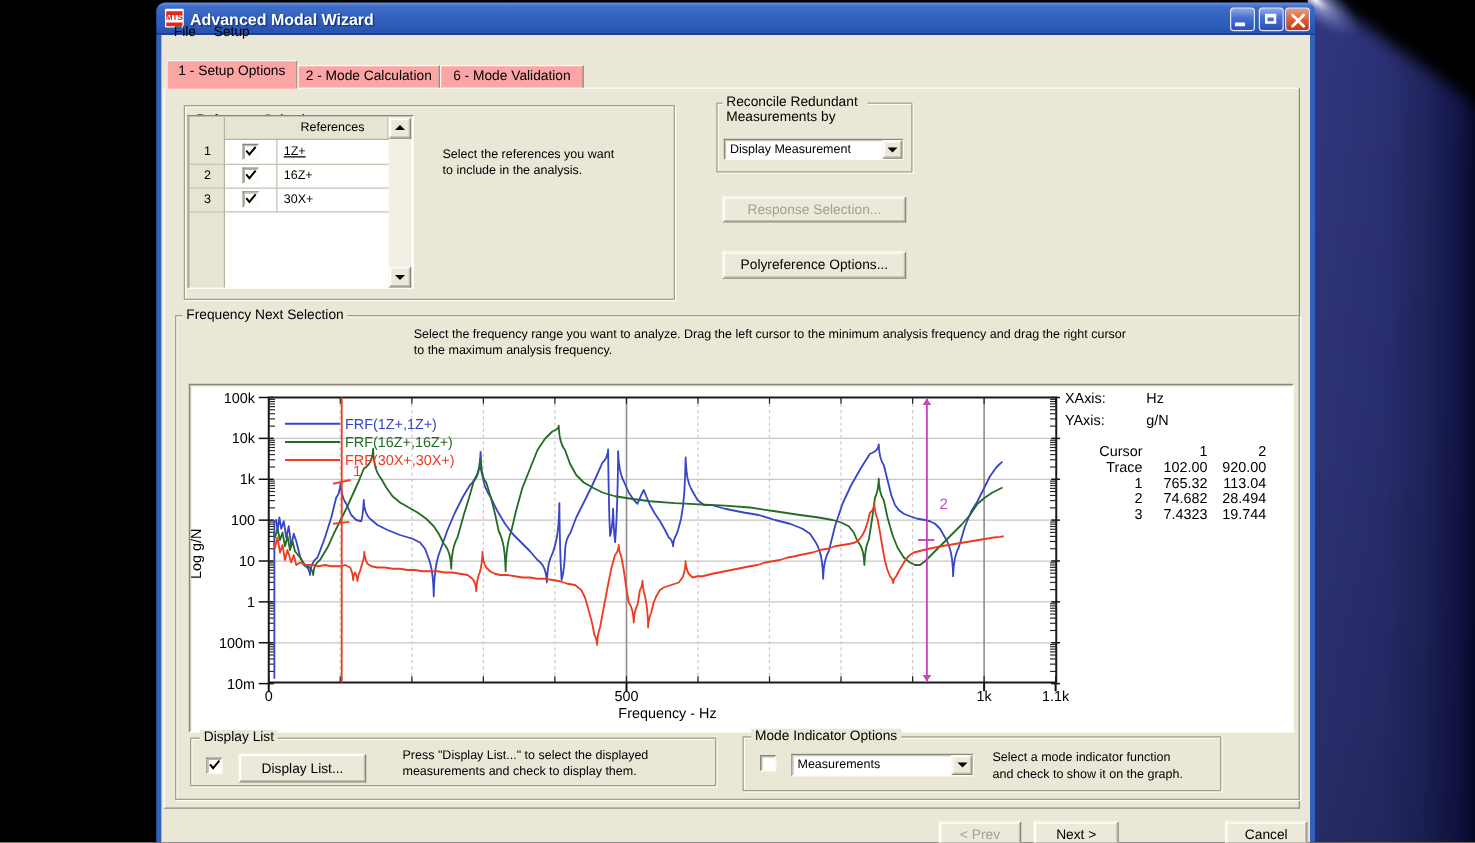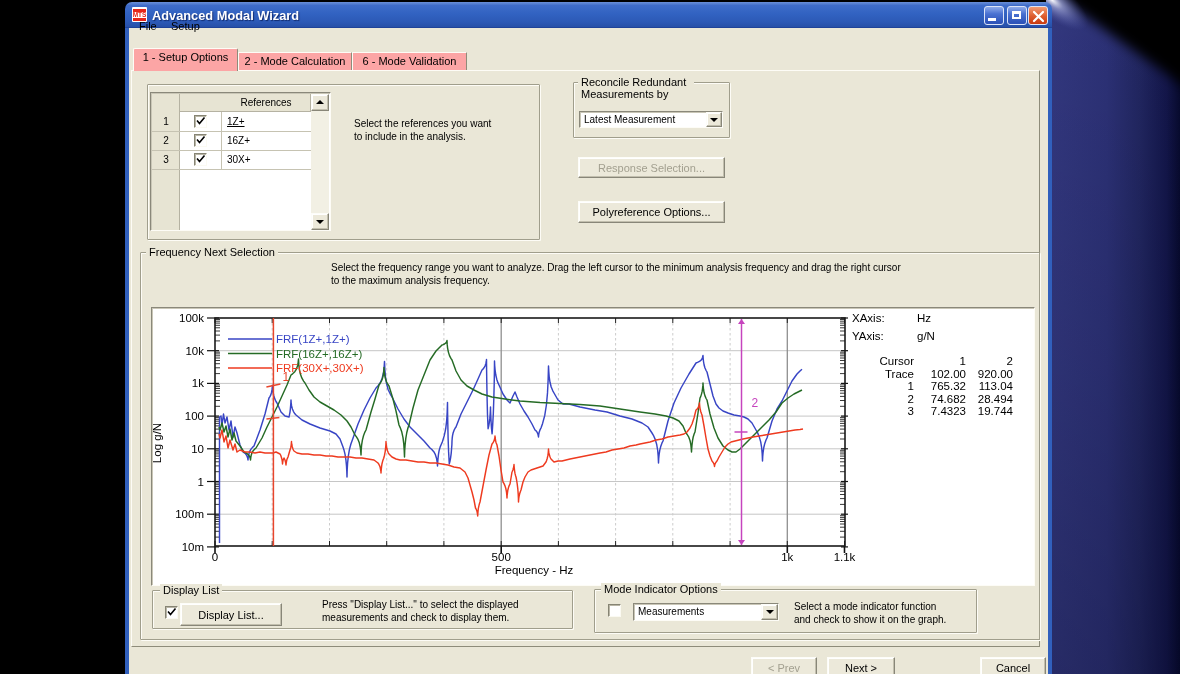--- a/index.html
+++ b/index.html
@@ -152,40 +152,40 @@
 <div class="abs combobtn" style="left:311px;top:94px;width:18px;height:17px;"></div>
 <div class="abs arrowu" style="left:316px;top:100px;"></div>
 <div class="abs combobtn" style="left:311px;top:213px;width:18px;height:17px;"></div>
 <div class="abs arrowd" style="left:316px;top:220px;"></div>
 
 <div class="abs txt" style="left:354px;top:102px;margin-top:16px;">Select the references you want<br>to include in the analysis.</div>
 
 <div class="abs grp" style="left:573px;top:82px;width:157px;height:56px;"></div>
 <div class="abs glabel" style="left:578px;top:76px;width:110px;">Reconcile Redundant<br>Measurements by</div>
 <div class="abs sunk" style="left:579px;top:111px;width:144px;height:17px;"></div>
-<div class="abs txt" style="left:584px;top:114px;">Latest Measurement</div>
+<div class="abs txt" style="left:584px;top:114px;">Display Measurement</div>
 <div class="abs combobtn" style="left:706px;top:112px;width:16px;height:15px;"></div>
 <div class="abs arrowd" style="left:710px;top:118px;"></div>
 
 <div class="abs btn" style="left:578px;top:157px;width:147px;height:21px;line-height:20px;color:#a3a090;">Response Selection...</div>
 <div class="abs btn" style="left:578px;top:201px;width:147px;height:22px;line-height:21px;">Polyreference Options...</div>
 
 <div class="abs grp" style="left:140px;top:252px;width:900px;height:388px;"></div>
 <div class="abs glabel" style="left:146px;top:246px;">Frequency Next Selection</div>
 <div class="abs txt" style="left:315px;top:262px;margin-left:16px;">Select the frequency range you want to analyze. Drag the left cursor to the minimum analysis frequency and drag the right cursor<br>to the maximum analysis frequency.</div>
 
 <div class="abs sunk" style="left:151px;top:307px;width:884px;height:279px;"></div>
 
 <div class="abs grp" style="left:152px;top:590px;width:421px;height:39px;"></div>
 <div class="abs glabel" style="left:160px;top:584px;">Display List</div>
 <div class="abs cb" style="left:165px;top:606px;"></div>
 <svg class="abs" style="left:165px;top:605px;" width="14" height="14" viewBox="0 0 14 14">
     <path d="M3 6.5 L5.5 9.5 L10.5 3.5" stroke="#000" stroke-width="1.6" fill="none"></path>
   </svg>
-<div class="abs btn" style="left:180px;top:603px;width:102px;height:23px;line-height:22px;">Display List...</div>
+<div class="abs btn" style="left:191px;top:603px;width:102px;height:23px;line-height:22px;">Display List...</div>
 <div class="abs txt" style="left:322px;top:599px;">Press "Display List..." to select the displayed<br>measurements and check to display them.</div>
 
 <div class="abs grp" style="left:594px;top:589px;width:383px;height:44px;"></div>
 <div class="abs glabel" style="left:601px;top:583px;">Mode Indicator Options</div>
 <div class="abs cb" style="left:608px;top:604px;"></div>
 <div class="abs sunk" style="left:633px;top:603px;width:146px;height:18px;"></div>
 <div class="abs txt" style="left:638px;top:606px;">Measurements</div>
 <div class="abs combobtn" style="left:761px;top:604px;width:17px;height:16px;"></div>
 <div class="abs arrowd" style="left:766px;top:610px;"></div>
 <div class="abs txt" style="left:794px;top:601px;">Select a mode indicator function<br>and check to show it on the graph.</div>

